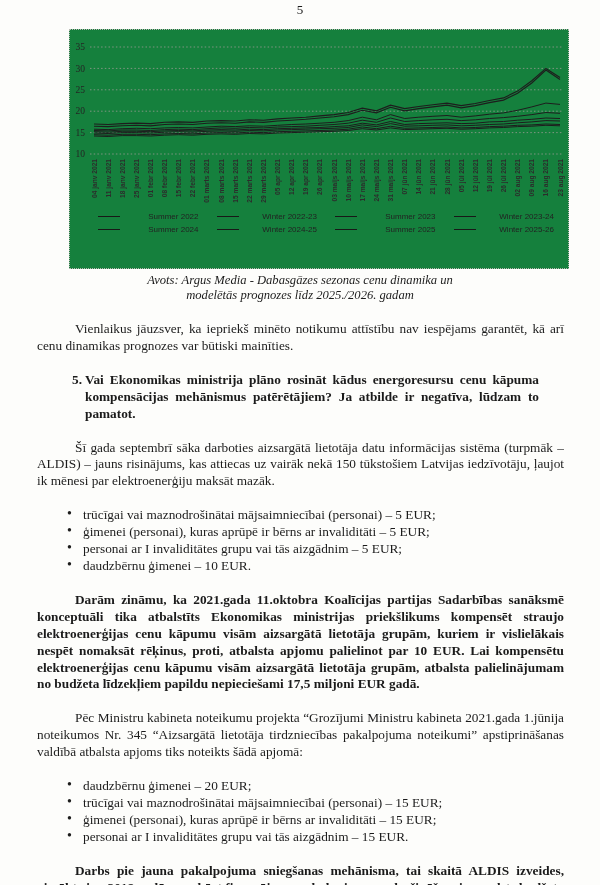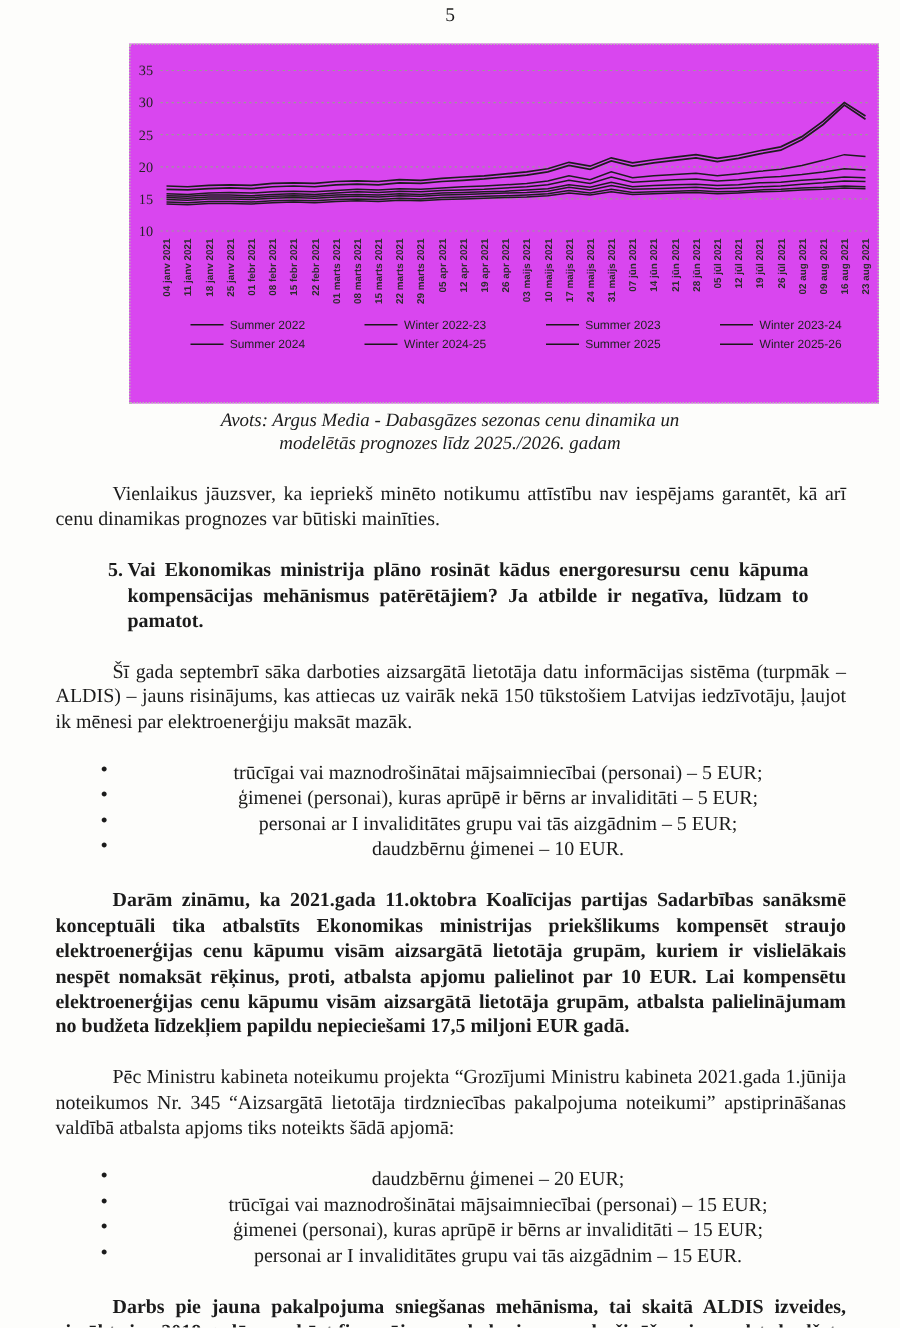--- a/index.html
+++ b/index.html
@@ -9,51 +9,50 @@
     font-family:"Liberation Serif", serif;
     position:relative;
   }
   .page-number{
     position:absolute;top:2px;left:0;width:600px;
     text-align:center;font-size:13px;
   }
   
   .chart-box{
     position:absolute;top:29px;left:69px;width:500px;height:240px;
-    border:1px dotted #b8b8b2;background:#d946ef;box-sizing:border-box;
+    border:1px dotted #b8b8b2;background:#15803d;box-sizing:border-box;
     padding-top:4px;
-    margin-left:17px;
   }
   .chart-box svg{display:block;}
   .legend{
     margin:2px auto 0 auto;width:470px;
     display:grid;grid-template-columns:repeat(4,1fr);
     row-gap:4px;column-gap:4px;
     font-family:"Liberation Sans", sans-serif;font-size:8px;color:#222;
   }
-  .legend-item{display:flex;align-items:center;justify-content:center;padding-left:14px;}
+  .legend-item{display:flex;align-items:center;justify-content:space-between;padding-left:14px;}
   .legend-swatch{display:inline-block;width:22px;height:0;border-top:1.4px solid #181818;margin-right:4px;flex:none;}
   
   .caption{
     position:absolute;top:273px;left:60px;width:480px;
     text-align:center;font-style:italic;font-size:12.6px;line-height:15px;
   }
   
   .body-text{
     position:absolute;top:304px;left:20px;width:561px;
     font-size:13.3px;line-height:16.9px;text-align:justify;
   }
   .body-text p{margin:17px;text-indent:38px;}
   .q5{
     position:relative;margin:9px 0 8px 0;padding-left:65px;padding-right:42px;
     font-weight:bold;text-align:justify;
   }
   .q5 .num{position:absolute;left:52px;top:0;}
   ul.support-list{margin:0;padding:0;list-style:none;}
-  ul.support-list li{position:relative;margin-left:45px;padding-left:18px;text-align:center;}
+  ul.support-list li{position:relative;margin-left:45px;padding-left:18px;text-align:left;}
   ul.support-list li::before{content:"\2022";position:absolute;left:2px;top:-1px;font-size:14px;}
   .sp-before{margin-top:6px;font-weight:bold;}
 </style>
 </head>
 <body>
 
 <div class="page-number">5</div>
 
 <div class="chart-box">
   <svg id="chart-svg" width="496" height="176" viewBox="0 0 496 176">

